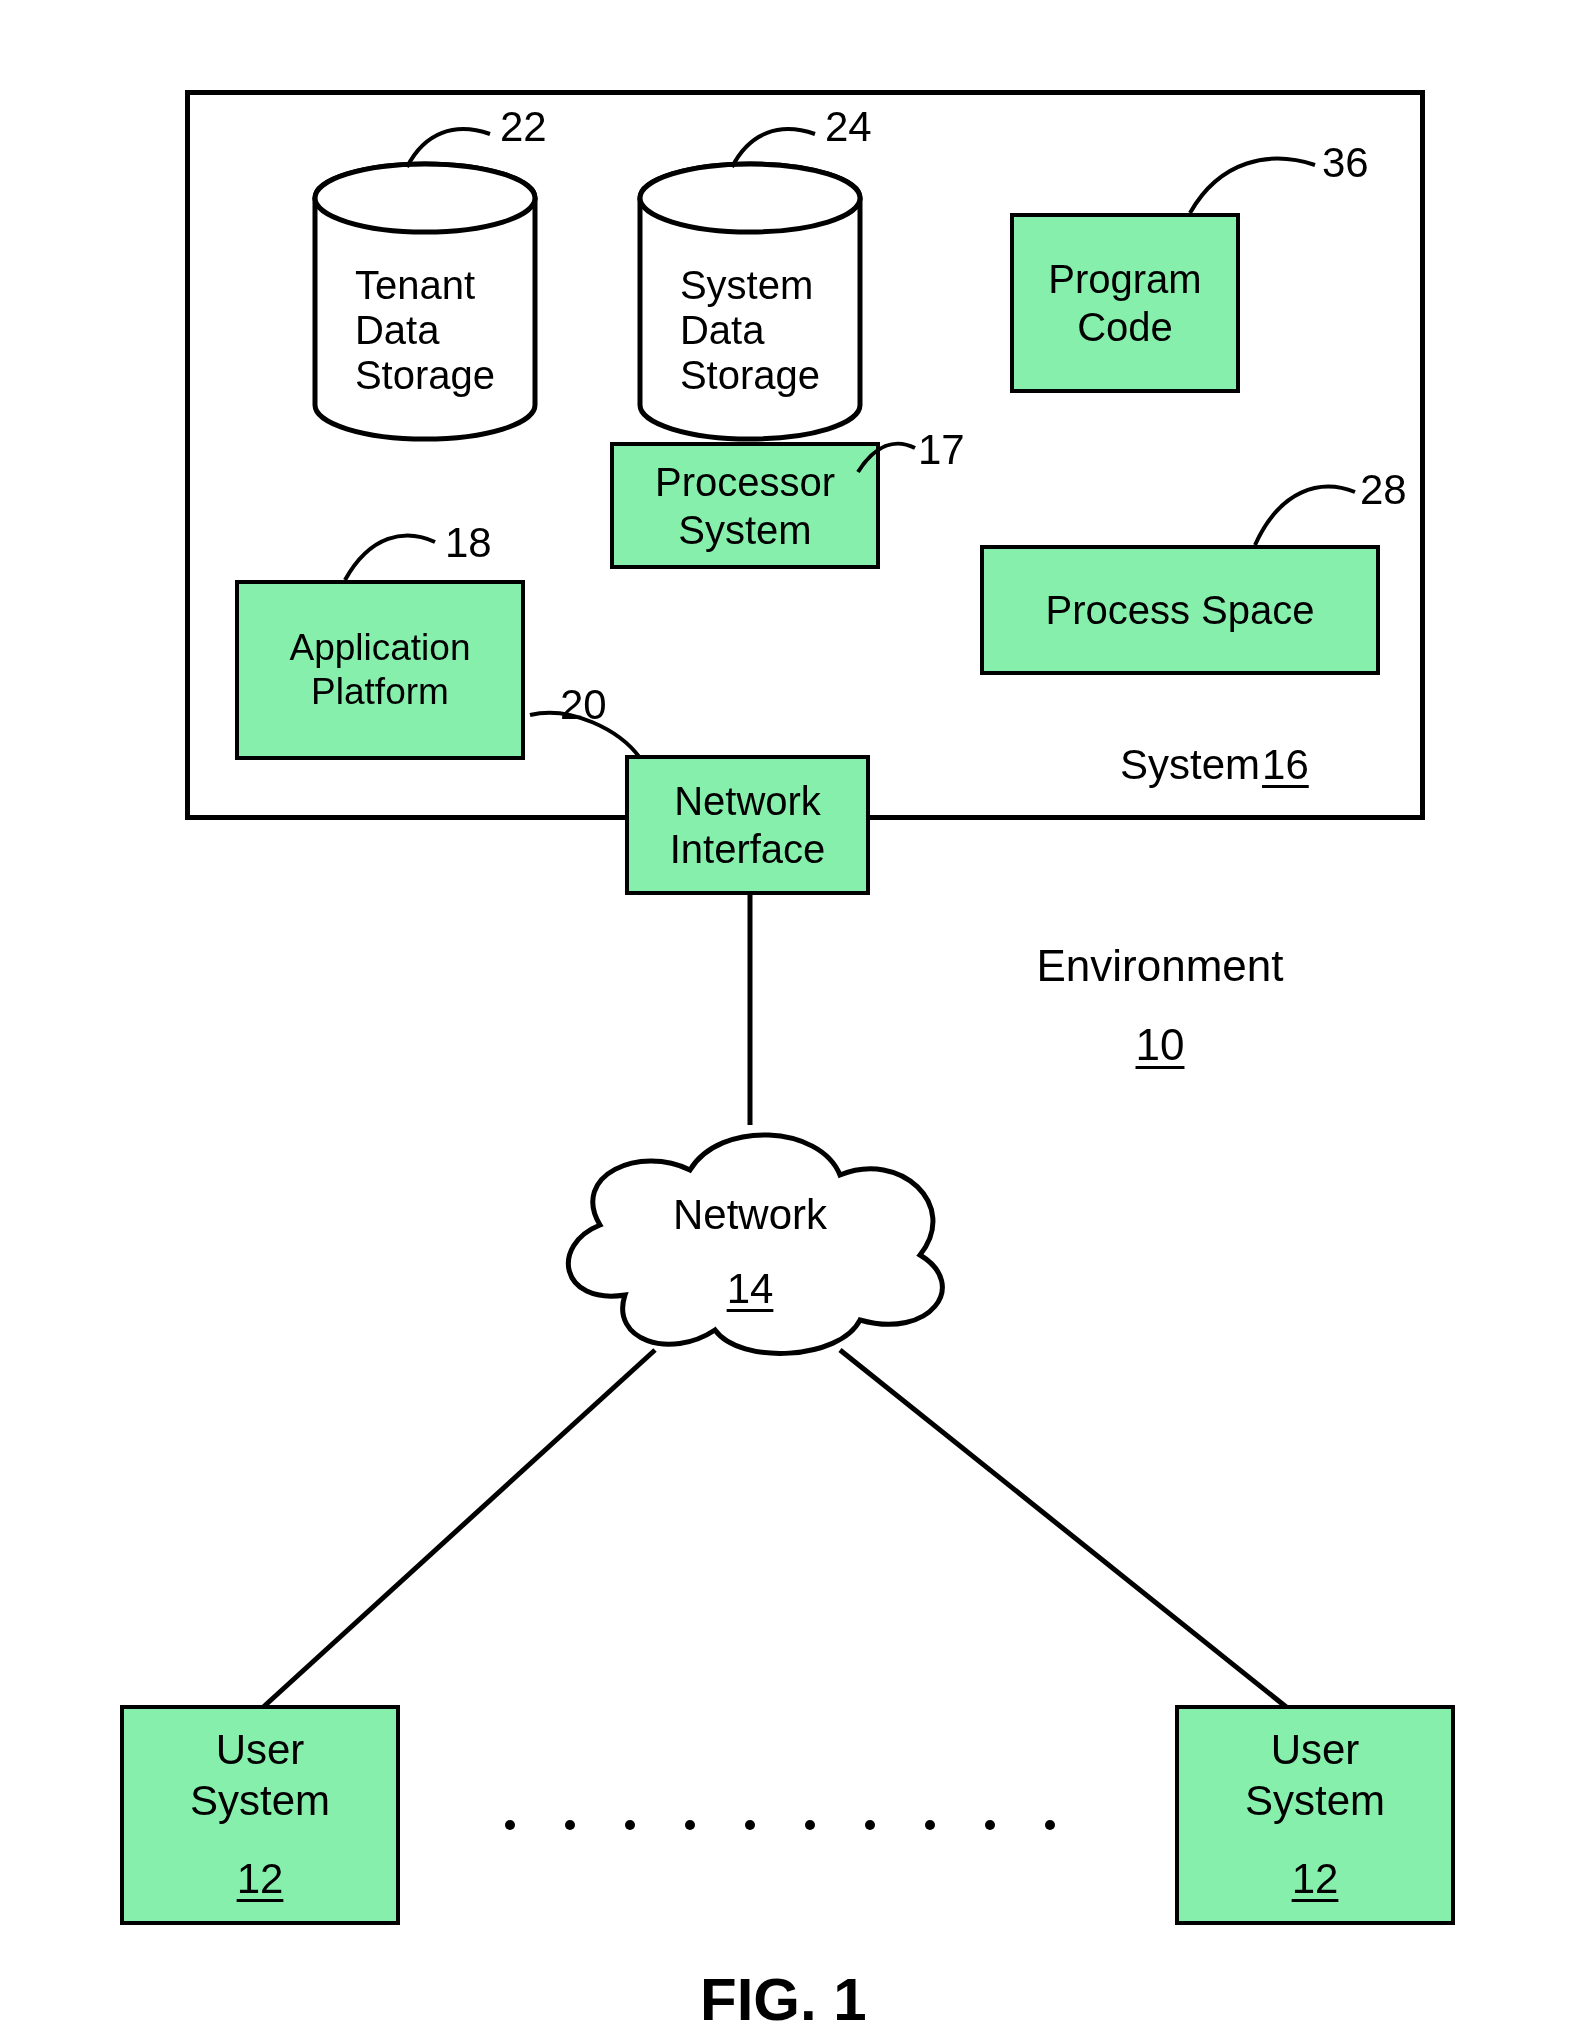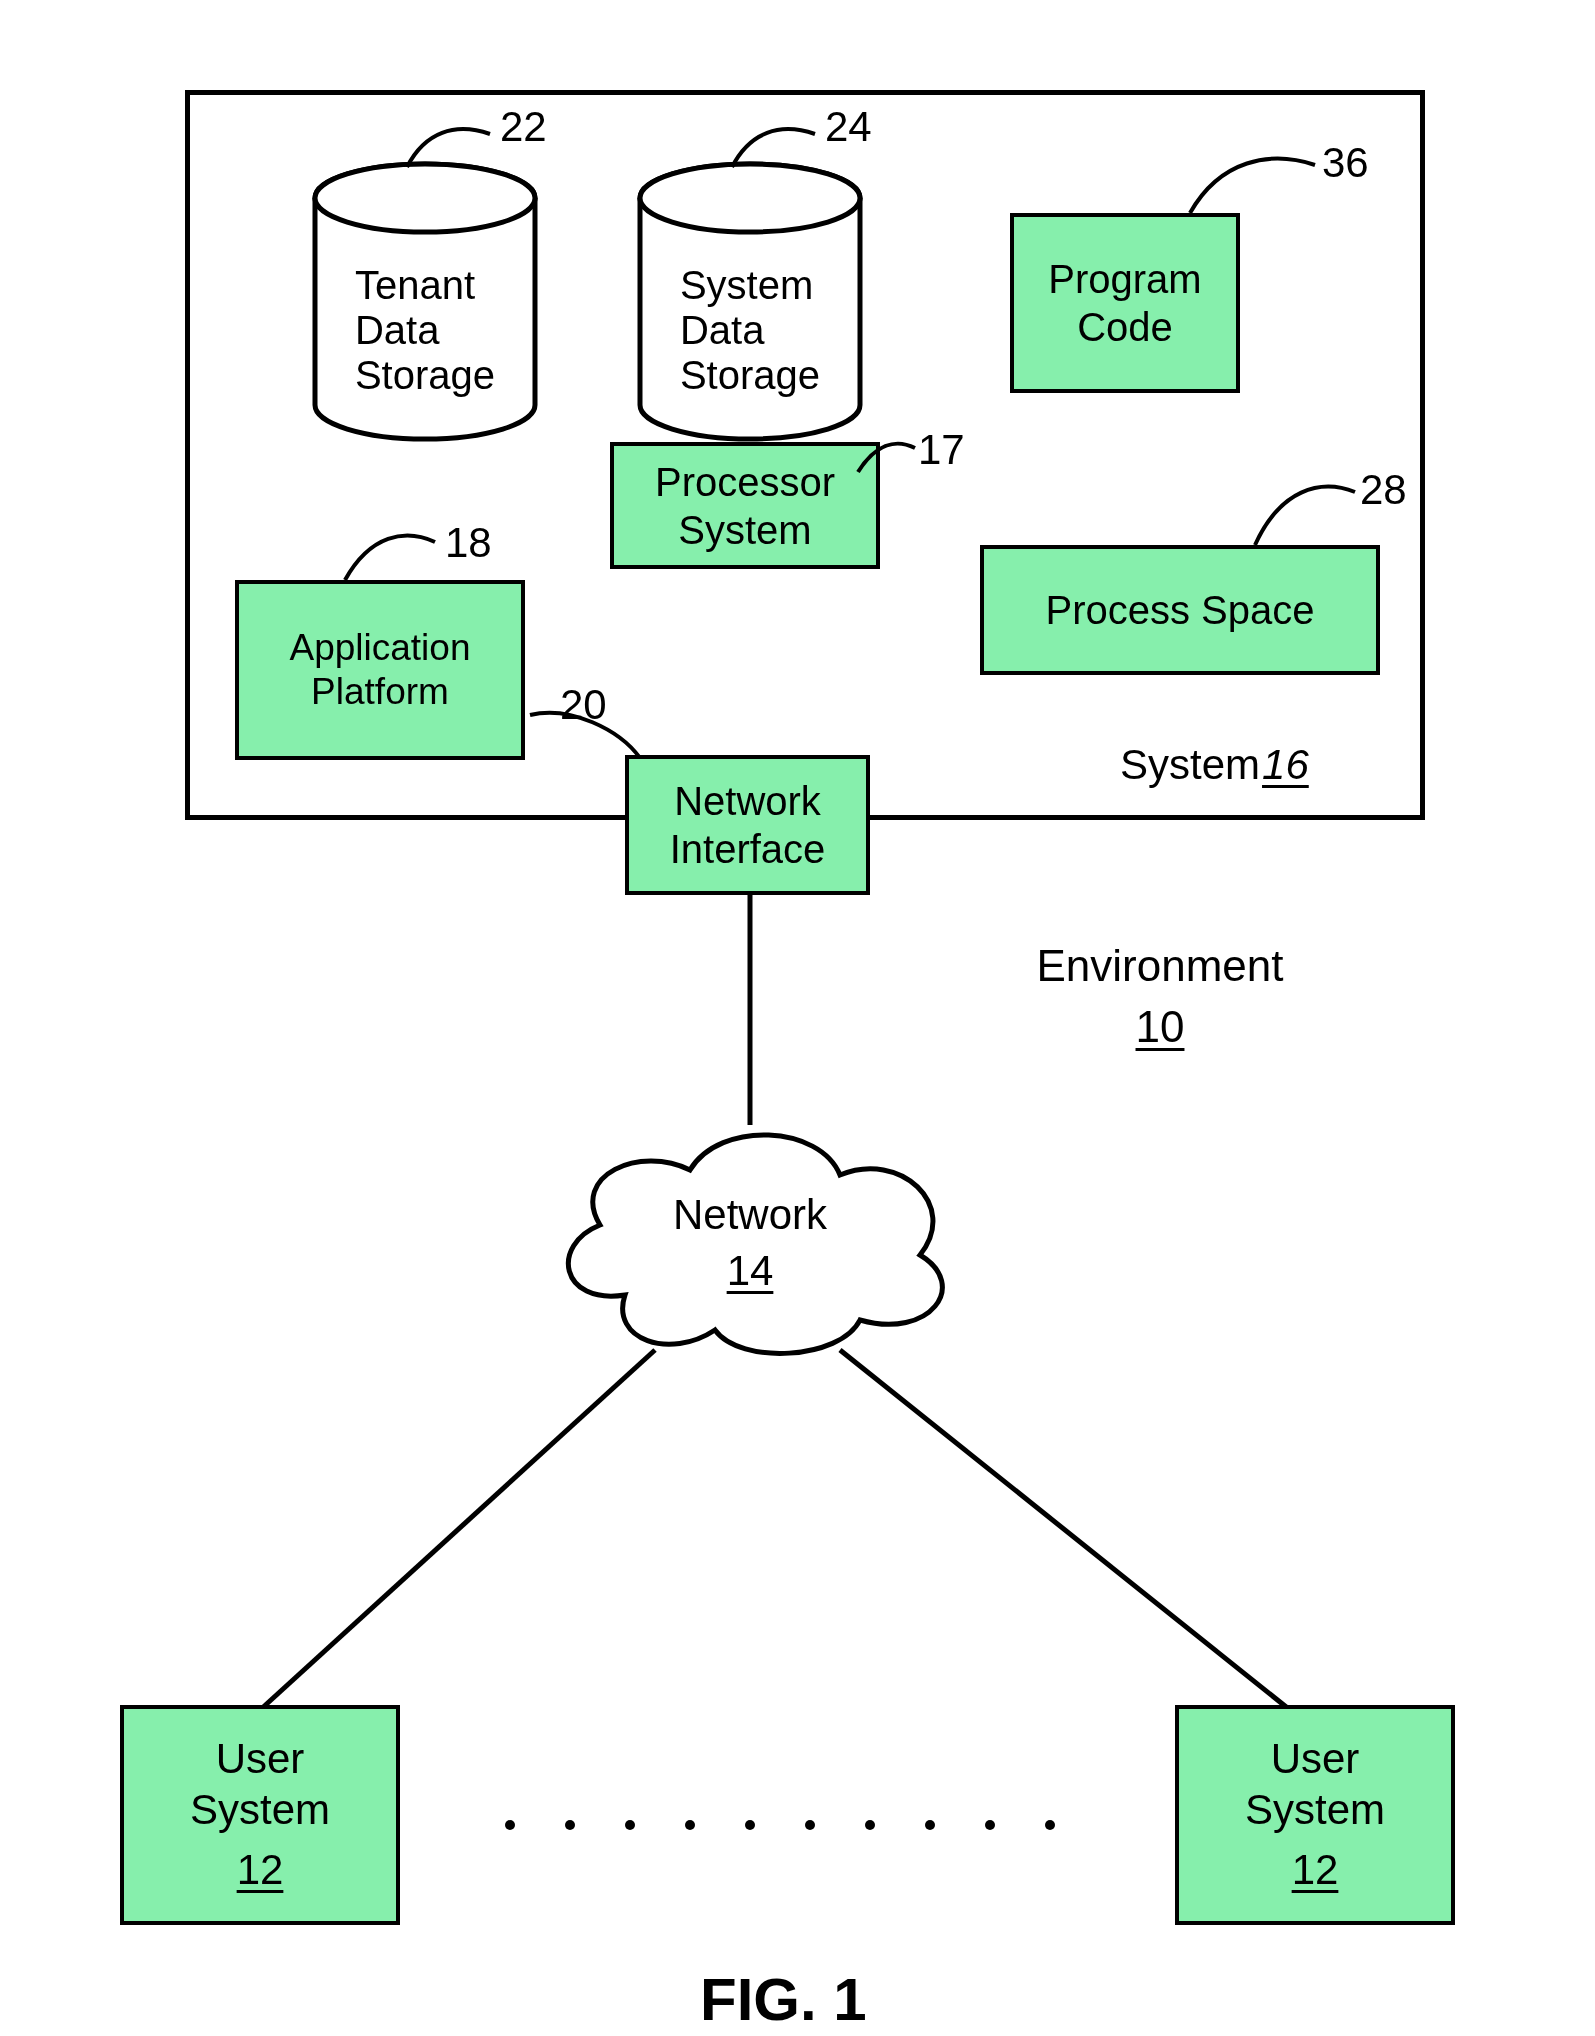--- a/index.html
+++ b/index.html
@@ -55,33 +55,33 @@
   }
   .caption {
     position: absolute;
     font-weight: bold;
     font-size: 60px;
   }
   .stacked {
     display: flex;
     flex-direction: column;
     align-items: center;
-    gap: 2px;
+    gap: 20px;
   }
 </style>
 </head>
 <body>
 
 <div id="stage">
 
   <div class="box" style="left:185px; top:90px; width:1240px; height:730px; border-width:5px; background:transparent;">
   </div>
 
   <div class="label" style="left:1120px; top:740px; width:280px; font-size:42px; text-align:left;">
-    <span style="display:inline;">System</span><span class="underline" style="display:inline; margin-left:2px;font-style:italic;">16</span>
+    <span style="display:inline;">System</span><span class="underline" style="display:inline; margin-left:2px;">16</span>
   </div>
 
   <svg width="240" height="290" style="left:305px; top:160px;">
     <ellipse cx="120" cy="38" rx="110" ry="34" fill="#fff" stroke="#000" stroke-width="5"></ellipse>
     <path d="M10 38 L10 245 A110 34 0 0 0 230 245 L230 38" fill="#fff" stroke="#000" stroke-width="5"></path>
     <ellipse cx="120" cy="38" rx="110" ry="34" fill="#fff" stroke="#000" stroke-width="5"></ellipse>
   </svg>
   <div class="cyl-text" style="left:305px; top:245px; width:240px; height:170px; font-size:40px; white-space:pre-line;">Tenant
 Data
 Storage</div>

